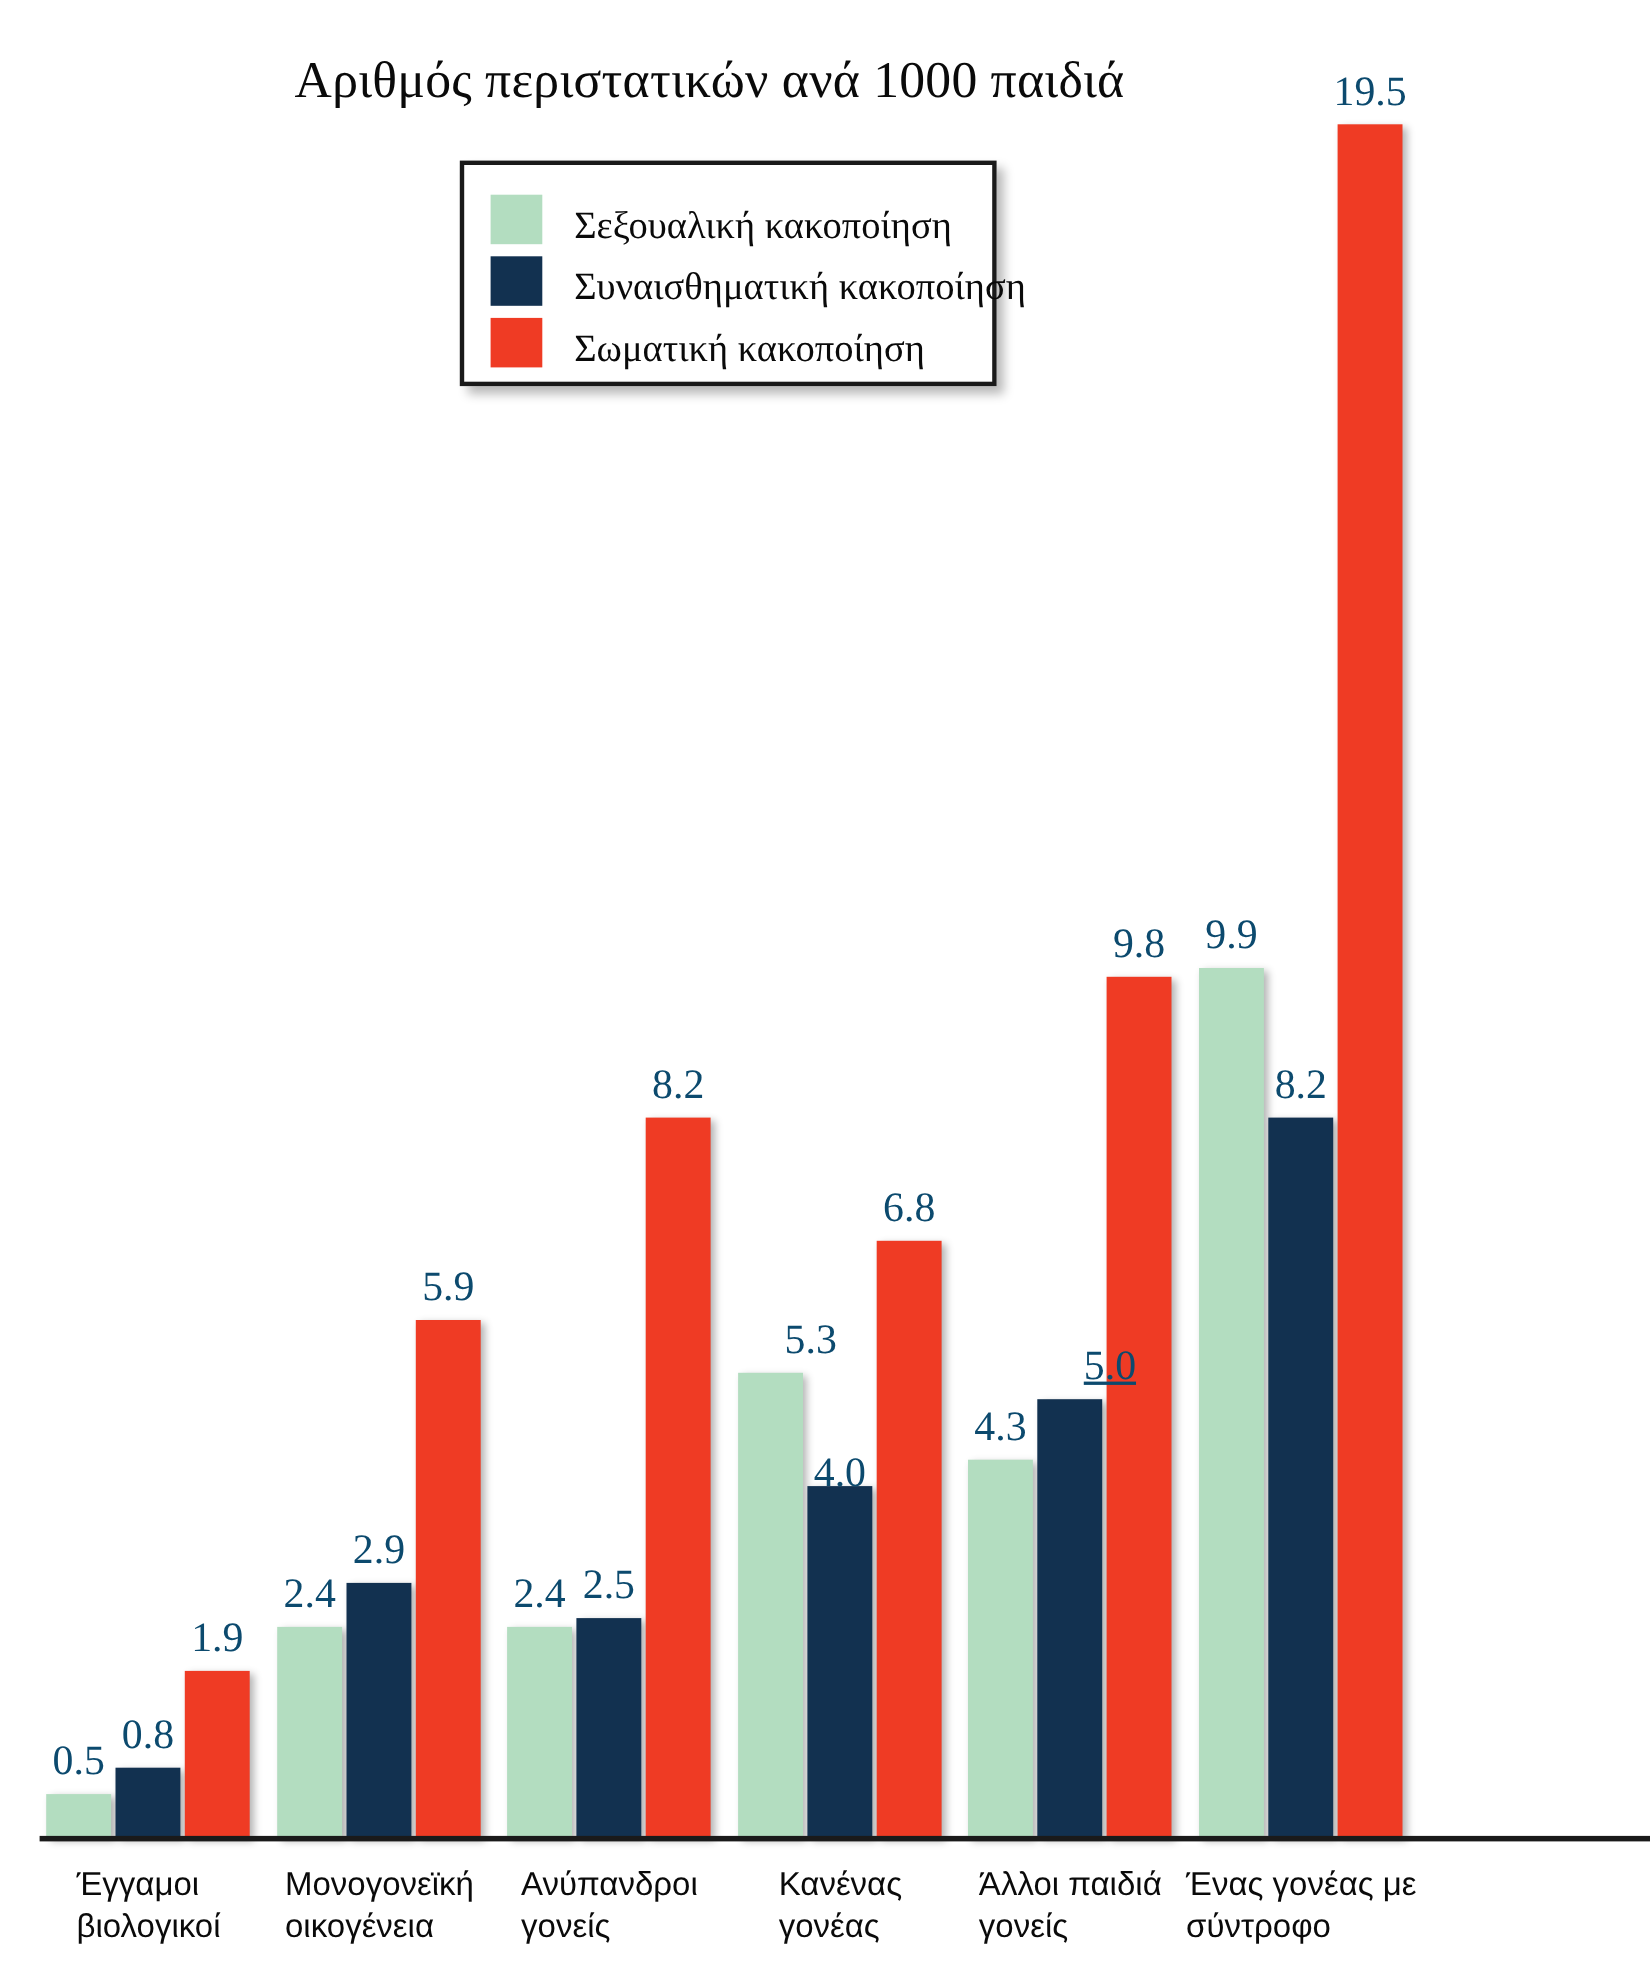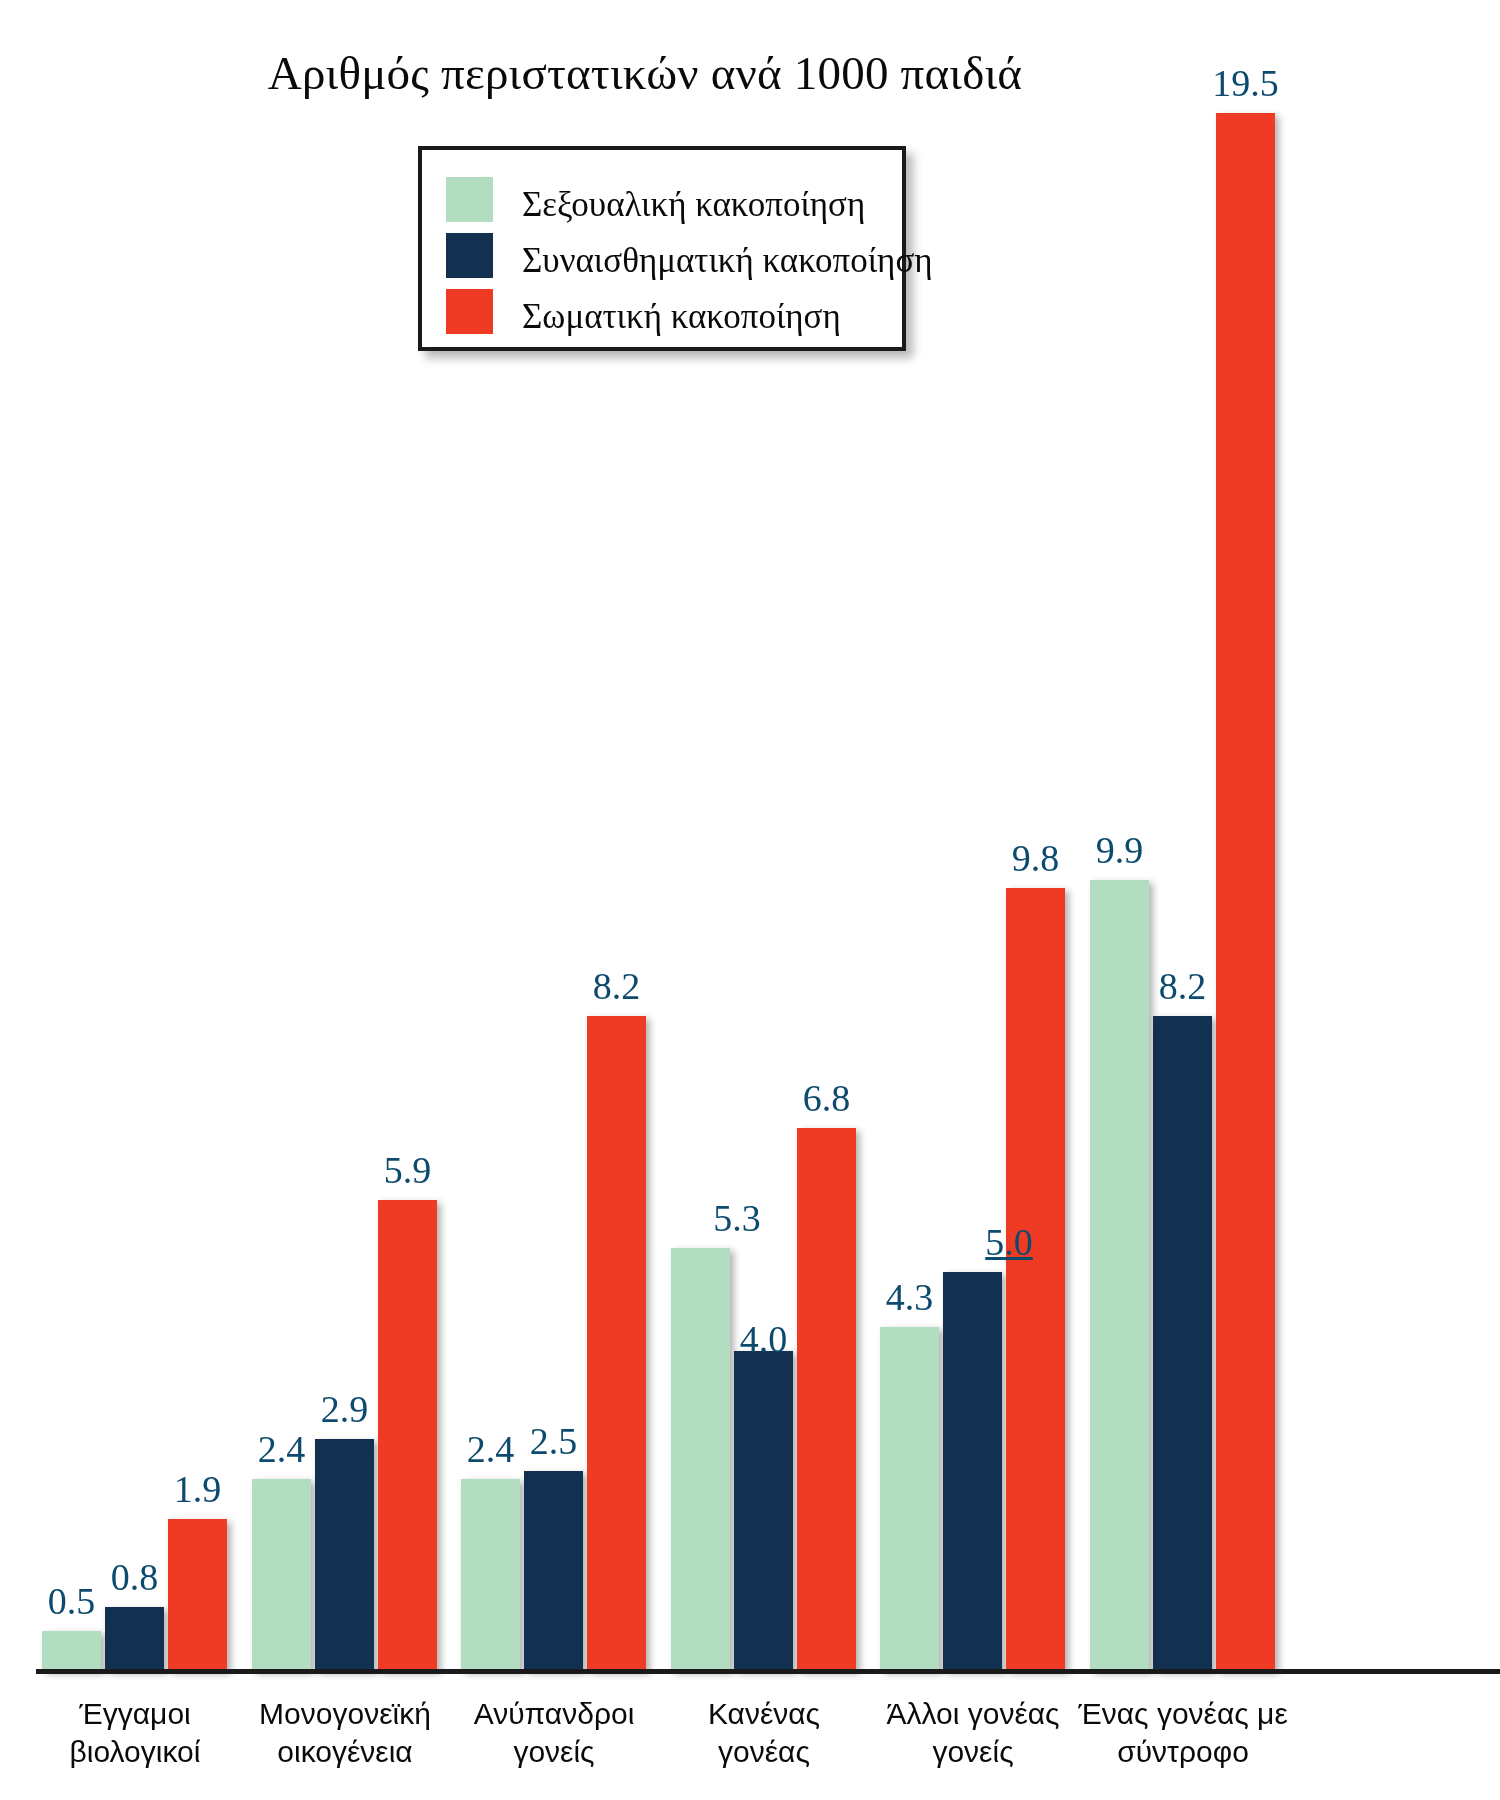--- a/index.html
+++ b/index.html
@@ -87,21 +87,21 @@
     color:#0c4a6e;
     text-align:center;
     white-space:nowrap;
     transform:translateX(-50%);
   }
   .cat-label{
     position:absolute;
     font-family:"Liberation Sans", sans-serif;
     font-size:30px;
     color:#0a0a0a;
-    text-align:center;
+    text-align:left;
     line-height:1.28;
     transform:translateX(-50%);
     white-space:nowrap;
   }
 </style>
 </head>
 <body>
 
 <div id="chart-root">
 
@@ -140,21 +140,21 @@
         </div>
         <div class="cat-label" style="left: 554px; top: 1695px;">
           <div>Ανύπανδροι</div>
           <div>γονείς</div>
         </div>
         <div class="cat-label" style="left: 764px; top: 1695px;">
           <div>Κανένας</div>
           <div>γονέας</div>
         </div>
         <div class="cat-label" style="left: 973px; top: 1695px;">
-          <div>Άλλοι γονέας</div>
+          <div>Άλλοι παιδιά</div>
           <div>γονείς</div>
         </div>
         <div class="cat-label" style="left: 1183px; top: 1695px;">
           <div>Ένας γονέας με</div>
           <div>σύντροφο</div>
         </div>
       </div>
   <div class="bar-label" style="left: 71.5px; top: 1579.05px;">0.5</div>
       <div class="bar-label" style="left: 134.5px; top: 1555.08px;">0.8</div>
       <div class="bar-label" style="left: 197.5px; top: 1467.19px;">1.9</div>

